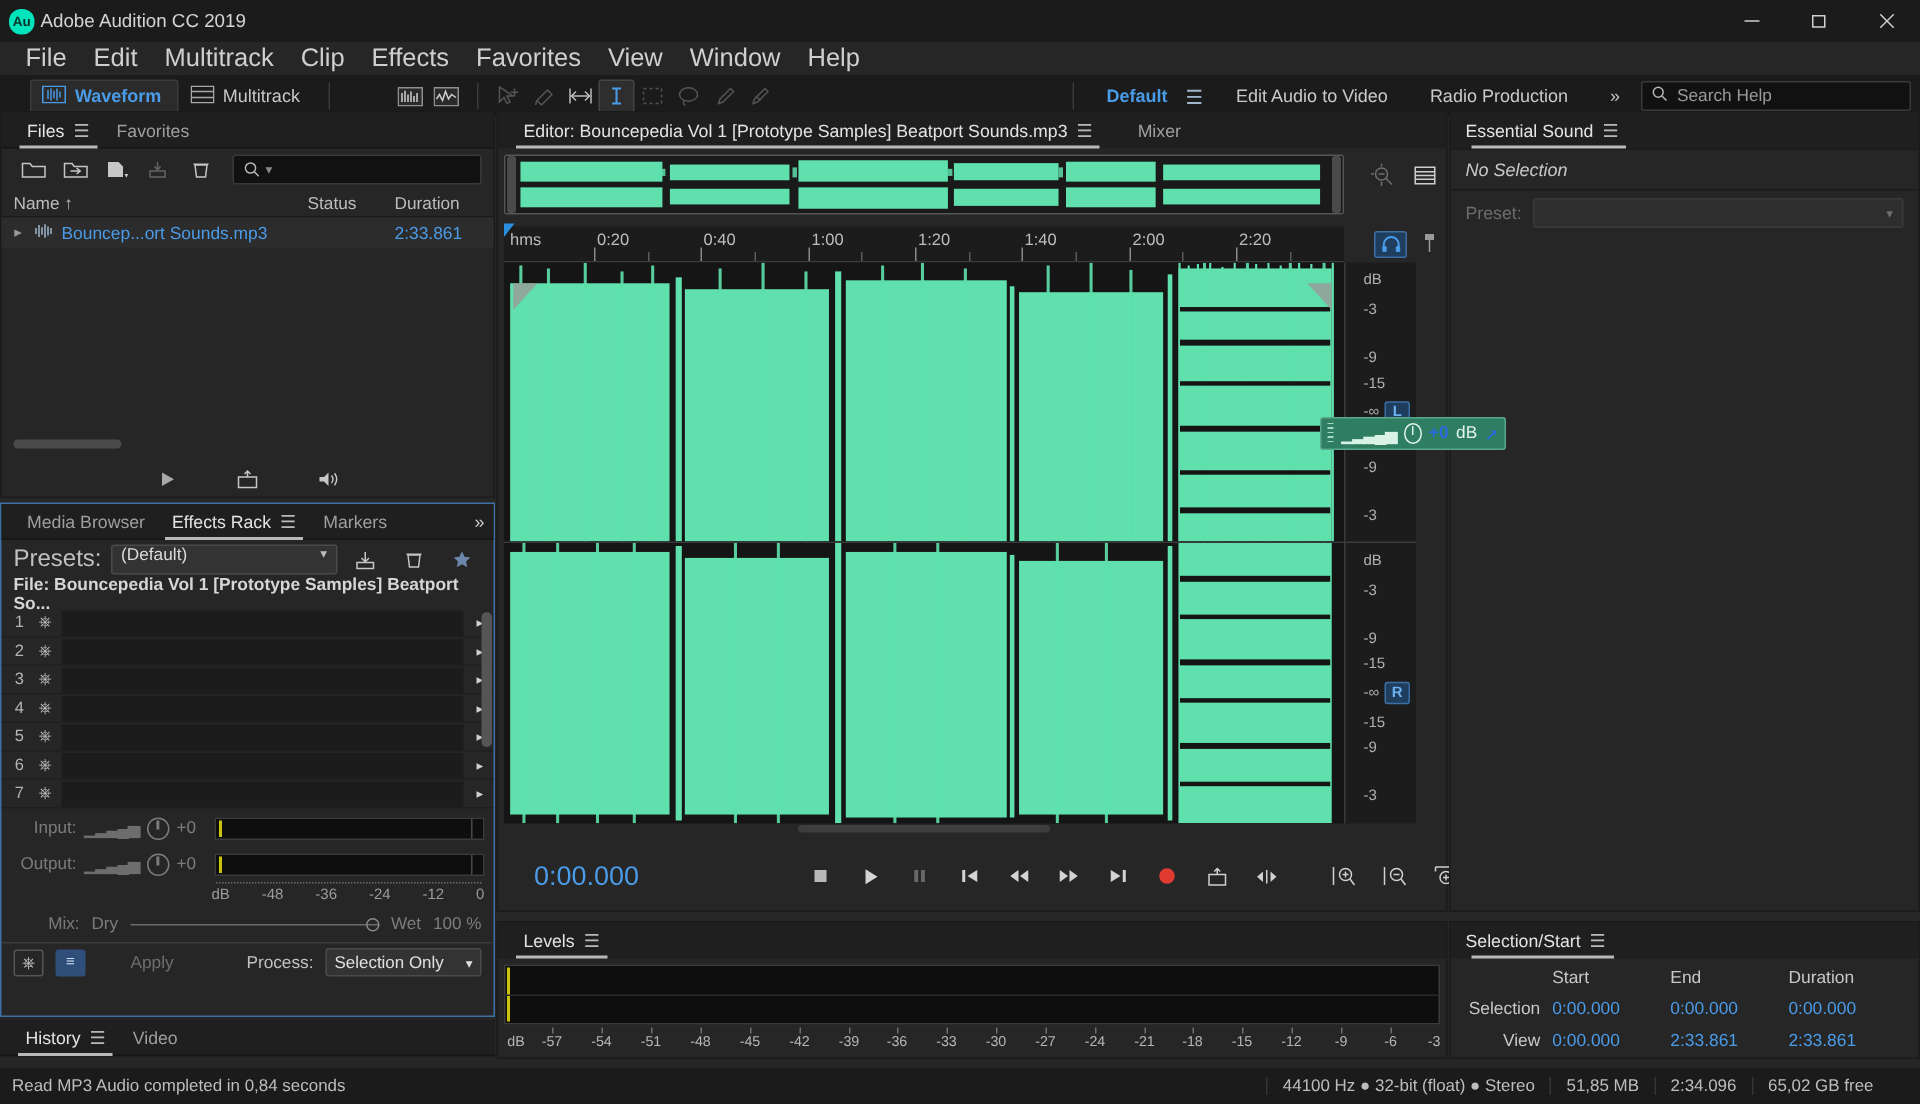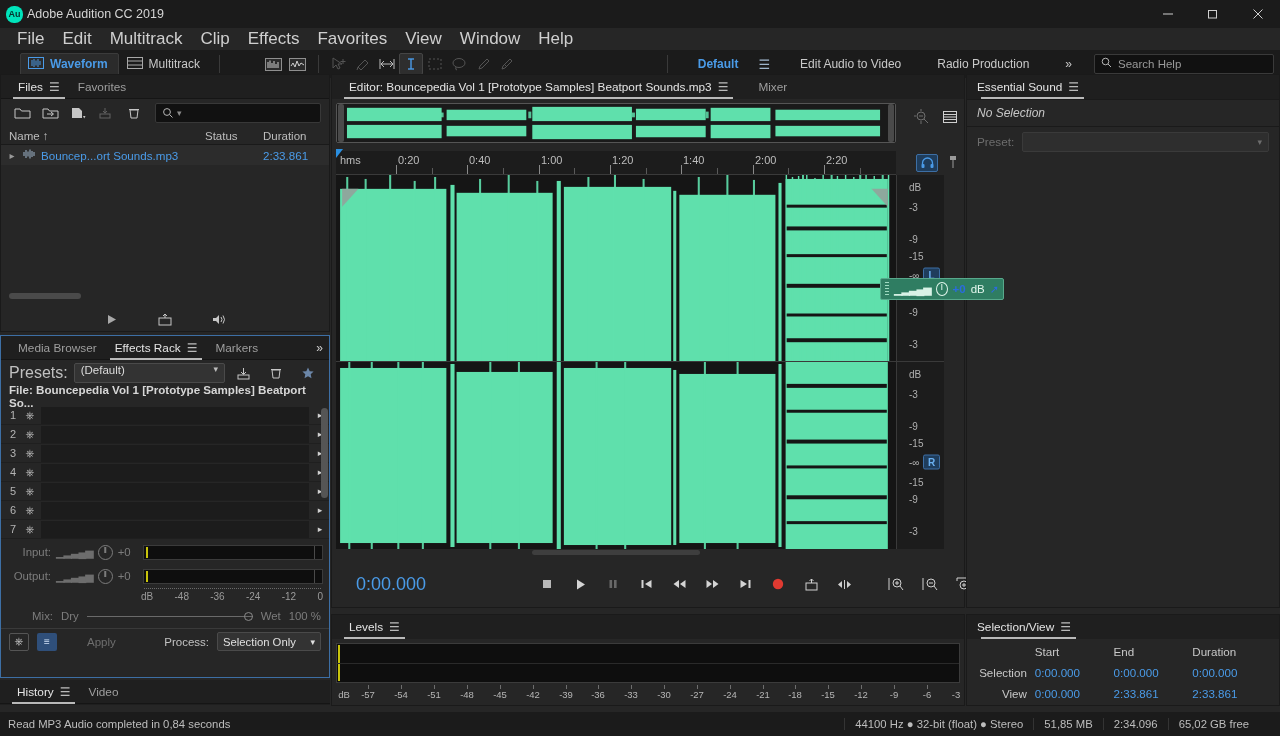--- a/index.html
+++ b/index.html
@@ -42,21 +42,21 @@
            border: 1px solid transparent; border-radius: 2px; font-size: 12px; }
   .wsbtn.active { background: #2b2b2b; color: #4a9be8; font-weight: bold;
                   border-color: #3b3b3b; }
   .wsbtn .glyph { display:inline-block; }
   .tdiv { width: 1px; height: 18px; background: #3a3a3a; margin: 0 8px; }
   .ticon { width: 24px; height: 22px; display: flex; align-items: center;
            justify-content: center; border-radius: 2px; color: #9a9a9a; }
   .ticon.on { background: #2e2e2e; border: 1px solid #454545; color: #4a9be8; }
   .ticon.dim { opacity: .45; }
   .ws-right { position: absolute; right: 0; top: 0; height: 28px; display: flex;
-              align-items: center; gap: 8px; }
+              align-items: center; gap: 0; }
   .ws-link { padding: 0 14px; font-size: 12px; color: #c9c9c9; }
   .ws-link.sel { color: #4a9be8; font-weight: bold; padding-right: 4px; }
   .hamb { color: #9fb6cc; font-size: 13px; padding: 0 8px; }
   .searchhelp { width: 180px; height: 20px; background: #111; border: 1px solid #3a3a3a;
                 border-radius: 2px; display: flex; align-items: center; padding: 0 6px;
                 gap: 6px; margin-right: 6px; }
   .searchhelp span.txt { color: #9a9a9a; font-size: 11.5px; }
 
   
   .panel { position: absolute; background: #262626; border: 1px solid #1a1a1a; }
@@ -1092,21 +1092,21 @@
       <div class="cb">
         <span style="flex:1"></span>
         <span>▾</span>
       </div>
     </div>
   </div>
 
   <div class="panel" id="sv-panel">
     <div class="sv-title">
       <div class="ptab active" style="padding-left:0">
-        <span>Selection/View</span>
+        <span>Selection/Start</span>
         <span class="mn">☰</span>
       </div>
     </div>
     <div class="sv-grid">
       <div class="sv-row head">
         <div class="c0"></div>
         <div class="c">Start</div>
         <div class="c">End</div>
         <div class="c">Duration</div>
       </div>

